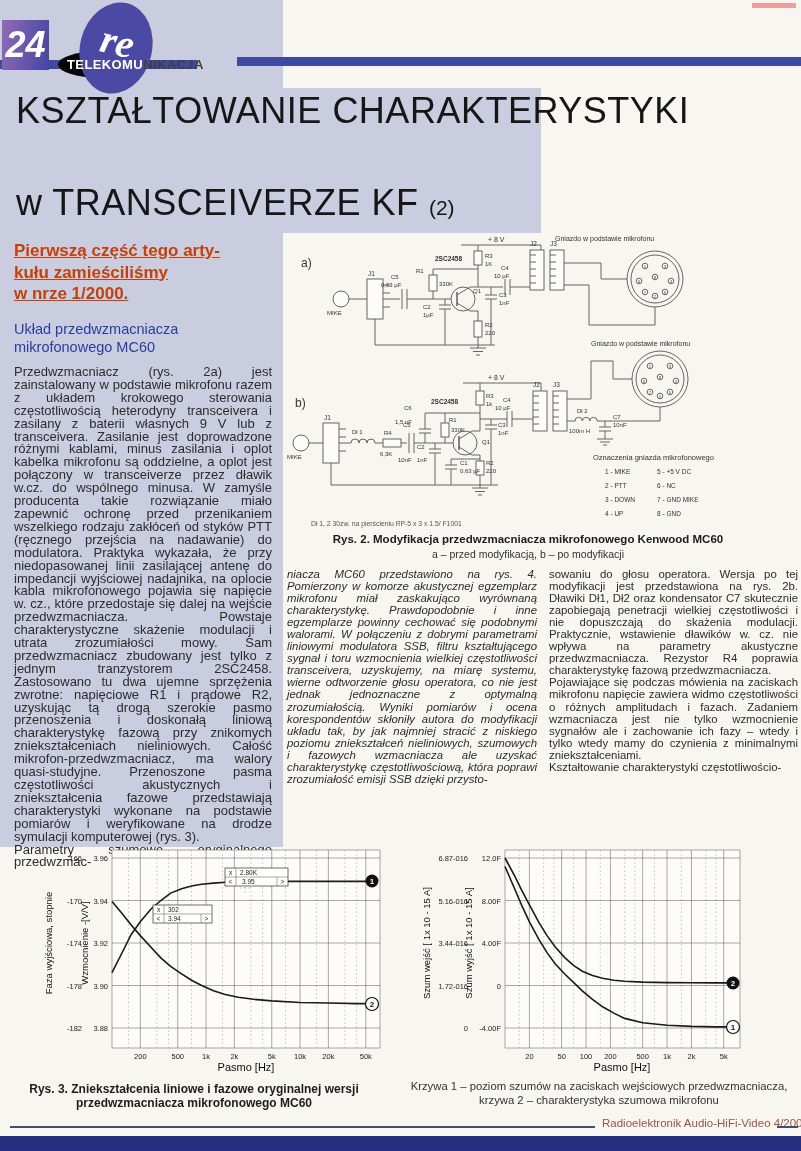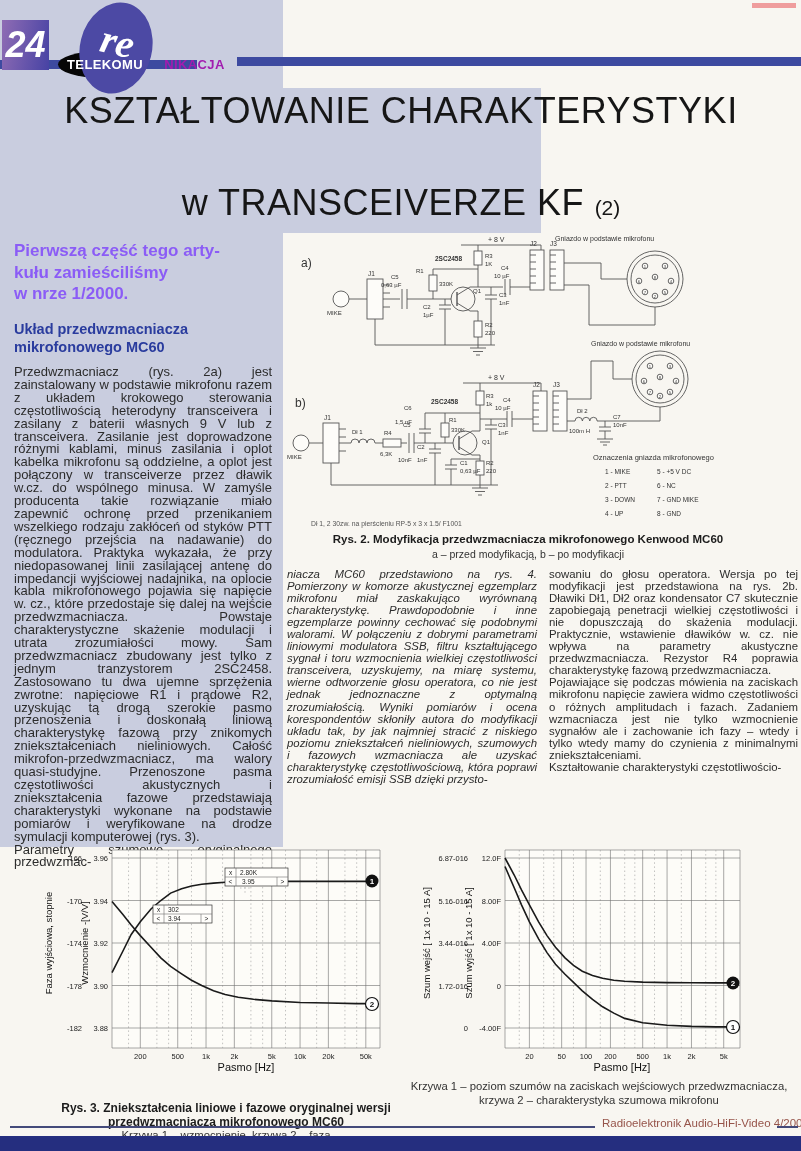--- a/index.html
+++ b/index.html
@@ -9,40 +9,40 @@
   
   .lav-left{left:0;top:0;width:283px;height:847px;background:#c9cddf;}
   .lav-title{left:283px;top:88px;width:258px;height:145px;background:#c9cddf;}
   .bar-left{left:0;top:60px;width:197px;height:9px;background:#3d4aa0;}
   .bar-right{left:237px;top:57px;width:564px;height:9px;background:#3d4aa0;}
   .page-num{left:2px;top:20px;width:47px;height:50px;background:linear-gradient(100deg,#8f6cb4,#4743a4);
             color:#fff;font-size:36px;font-weight:bold;font-style:italic;text-align:center;line-height:50px;}
   .ell-black{left:58px;top:51px;width:88px;height:27px;background:#060606;border-radius:50%;}
   .section-text{left:67px;top:57px;font-size:13px;font-weight:bold;letter-spacing:.4px;white-space:nowrap;}
   .section-text .sw{color:#fff;}
-  .section-text .sb{color:#a21caf;padding-left:21px;}
+  .section-text .sb{color:#404040;}
   .logo{left:80px;top:2px;width:72px;height:92px;background:#4c49a4;border-radius:50%;
         transform:rotate(14deg);color:#fff;text-align:center;
         font-family:"Liberation Serif",serif;font-weight:bold;font-style:italic;font-size:40px;line-height:80px;}
   .red-dash{left:752px;top:3px;width:44px;height:5px;background:#ef9d9d;}
   .title{left:16px;top:88px;width:770px;margin:0;font-size:36px;line-height:46px;
-         font-weight:400;letter-spacing:.5px;color:#161616;white-space:nowrap;text-align:center;}
+         font-weight:400;letter-spacing:.5px;color:#161616;white-space:nowrap;}
   .title .part{font-size:21px;letter-spacing:0;}
   .lead{left:14px;top:240px;width:262px;font-size:17px;line-height:21.5px;font-weight:bold;
-        color:#8b5cf6;white-space:pre-line;}
-  .subhead{left:14px;top:321px;width:262px;font-size:14.5px;line-height:17.5px;font-weight:bold;
+        color:#c2410c;white-space:pre-line;text-decoration:underline;}
+  .subhead{left:14px;top:321px;width:262px;font-size:14.5px;line-height:17.5px;font-weight:normal;
         color:#2a3c9e;white-space:pre-line;}
   .col{font-size:11.4px;line-height:12.5px;text-align:justify;white-space:pre-line;color:#2c2c2c;}
   .col1{left:14px;top:366px;width:258px;height:480px;font-size:13px;line-height:12.9px;}
   .col2{left:287px;top:568px;width:250px;height:278px;line-height:12.05px;font-style:italic;}
   .col3{left:549px;top:568px;width:249px;height:278px;line-height:12.05px;}
   
   .cap-bold{font-weight:bold;font-size:12px;line-height:14px;text-align:center;white-space:pre-line;color:#1c1c1c;}
   .cap-sub{font-size:11.3px;line-height:13.5px;text-align:center;white-space:pre-line;color:#333;}
-  .fig3cap{left:44px;top:1082px;width:364px;margin-top:19px;}
+  .fig3cap{left:12px;top:1082px;width:364px;}
   .fig4cap{left:398px;top:1080px;width:402px;}
   
   .foot-line{left:10px;top:1126px;width:585px;height:2px;background:#444a7a;}
   .foot-line2{left:777px;top:1126px;width:21px;height:2px;background:#444a7a;}
   .foot-text{left:602px;top:1117px;font-size:11.5px;color:#96544a;white-space:nowrap;}
   .bottom-bar{left:0;top:1136px;width:801px;height:15px;background:#252e7f;}
   
   svg{position:absolute;overflow:visible;}
   svg text{font-family:"Liberation Sans",sans-serif;fill:#333;}
   .w{stroke:#555;stroke-width:.9;fill:none;}
@@ -516,21 +516,20 @@
         <text y="3" class="mtxt mtxt2">1</text>
     </g>
     <text transform="translate(10,95) rotate(-90)" text-anchor="middle" class="axname">Szum wejść [ 1x 10 - 15 A]</text>
     <text transform="translate(52,95) rotate(-90)" text-anchor="middle" class="axname">Szum wyjść [ 1x 10 - 15 A]</text>
     <text x="202" y="223" text-anchor="middle" class="xlab">Pasmo [Hz]</text>
   </svg>
 
   <div class="abs fig3cap">
     <div class="cap-bold">Rys. 3. Zniekształcenia liniowe i fazowe oryginalnej wersji
 przedwzmacniacza mikrofonowego MC60</div>
-    <div class="cap-sub">Krzywa 1 – wzmocnienie, krzywa 2 – faza</div>
   </div>
   <div class="abs fig4cap">
     <div class="cap-sub">Krzywa 1 – poziom szumów na zaciskach wejściowych przedwzmacniacza,
 krzywa 2 – charakterystyka szumowa mikrofonu</div>
   </div>
 
   <div class="abs foot-line"></div>
   <div class="abs foot-text">Radioelektronik Audio-HiFi-Video  4/2000</div>
   <div class="abs foot-line2"></div>
   <div class="abs bottom-bar"></div>

